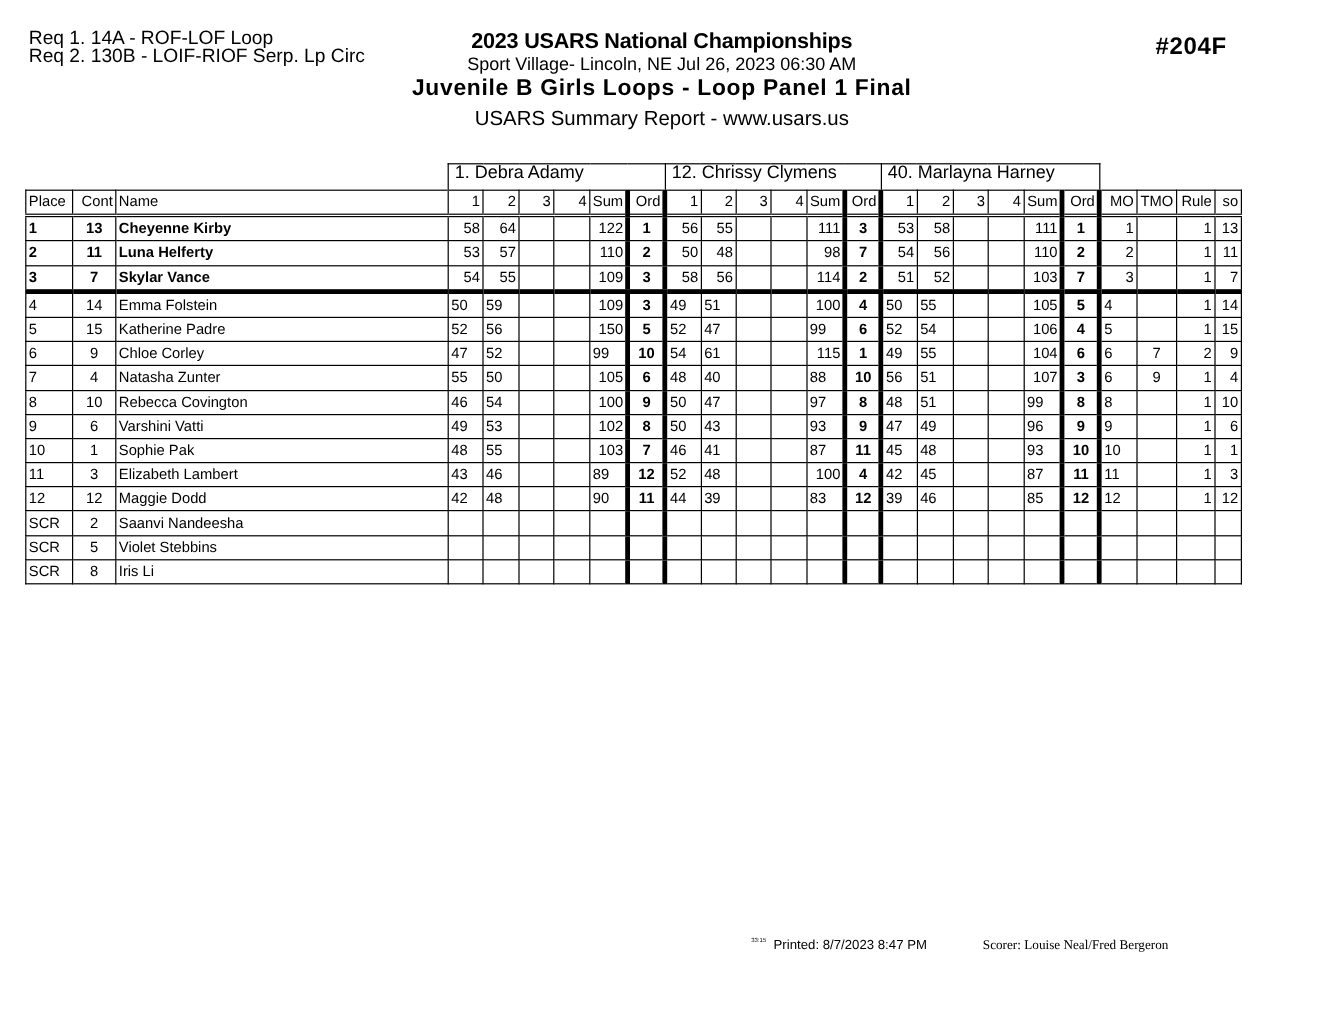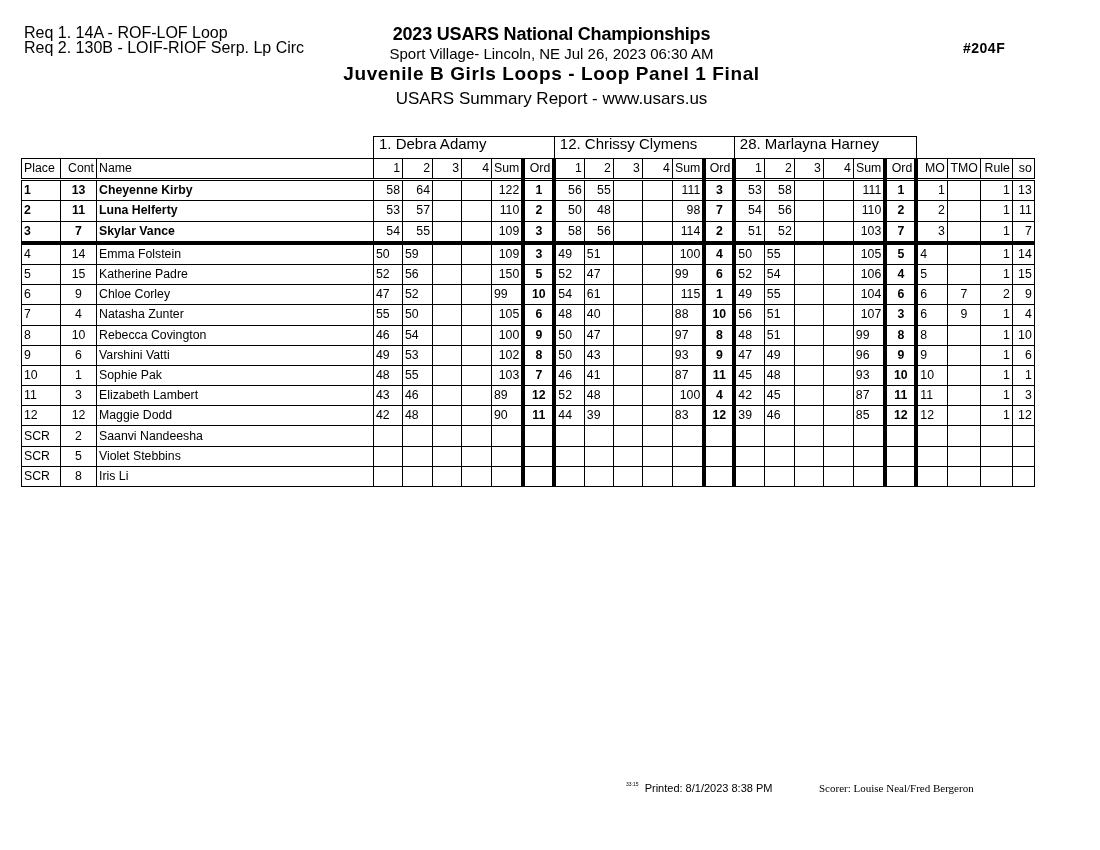--- a/index.html
+++ b/index.html
@@ -4,21 +4,21 @@
   <style>
     html, body { margin: 0; padding: 0; background: #ffffff; }
     body { width: 1100px; height: 850px; position: relative; font-family: "Liberation Sans", sans-serif; color: #000; overflow: hidden; }
     .abs { position: absolute; white-space: nowrap; }
     .req { left: 24px; font-size: 16px; line-height: 14px; }
     .title { left: 0; width: 1103px; text-align: center; }
     .t1 { top: 24px; font-size: 18px; font-weight: bold; letter-spacing: -0.2px; }
     .t2 { top: 45px; font-size: 15px; }
     .t3 { top: 63px; font-size: 19px; font-weight: bold; letter-spacing: 0.6px; }
     .t4 { top: 89px; font-size: 17px; }
-    .event-num { left: 963px; top: 40px; font-size: 14px; font-weight: bold; letter-spacing: 0.5px; }
+    .event-num { left: 963px; top: 28px; font-size: 20px; font-weight: bold; letter-spacing: 0.5px; }
 
     table.grid { position: absolute; left: 21px; top: 136px; border-collapse: collapse; table-layout: fixed; font-size: 12.3px; }
     table.grid td { border: 1px solid #000; padding: 0 2px; height: 19.2px; line-height: 19px; overflow: hidden; white-space: nowrap; }
     table.grid tr.judge-row td { height: 21px; border: none; }
     table.grid tr.judge-row td.judge { border: 1px solid #000; border-bottom: none; font-size: 15px; vertical-align: top; line-height: 14px; padding-left: 5px; }
     table.grid tr.hdr td { border-bottom: 3px double #000; text-align: right; }
     table.grid tr.hdr td.lft { text-align: left; }
     td.c { text-align: center; }
     td.r { text-align: right; }
     td.l { text-align: left; }
@@ -68,21 +68,21 @@
     <col style="width:31px">
       <col style="width:33px">
       <col style="width:32px">
       <col style="width:22px">
   </colgroup>
   <tbody id="tbody">
     <tr class="judge-row">
       <td colspan="3"></td>
       <td colspan="6" class="judge">1.  Debra Adamy</td>
       <td colspan="6" class="judge">12.  Chrissy Clymens</td>
-      <td colspan="6" class="judge">28.  Marlayna Harney</td>
+      <td colspan="6" class="judge">40.  Marlayna Harney</td>
       <td colspan="4"></td>
     </tr>
     <tr class="hdr">
       <td class="lft">Place</td>
       <td>Cont</td>
       <td class="lft">Name</td>
       <td>1</td>
       <td>2</td>
       <td>3</td>
       <td>4</td>
@@ -506,14 +506,14 @@
         <td class="l"></td>
         <td class="c b thickL"></td>
         <td class="l thickL"></td>
         <td class="c"></td>
         <td class="r"></td>
         <td class="r"></td>
       </tr>
     </tbody>
 </table>
 
-<div class="abs footer" style="left:626px;"><span class="tiny">33:15</span>&nbsp;&nbsp;<span>Printed:  8/1/2023  8:38 PM</span></div>
+<div class="abs footer" style="left:626px;"><span class="tiny">33:15</span>&nbsp;&nbsp;<span>Printed:  8/7/2023  8:47 PM</span></div>
 <div class="abs footer" style="left:819px;font-family:Liberation Serif, serif;">Scorer:   Louise Neal/Fred Bergeron</div>
 
 </body></html>

